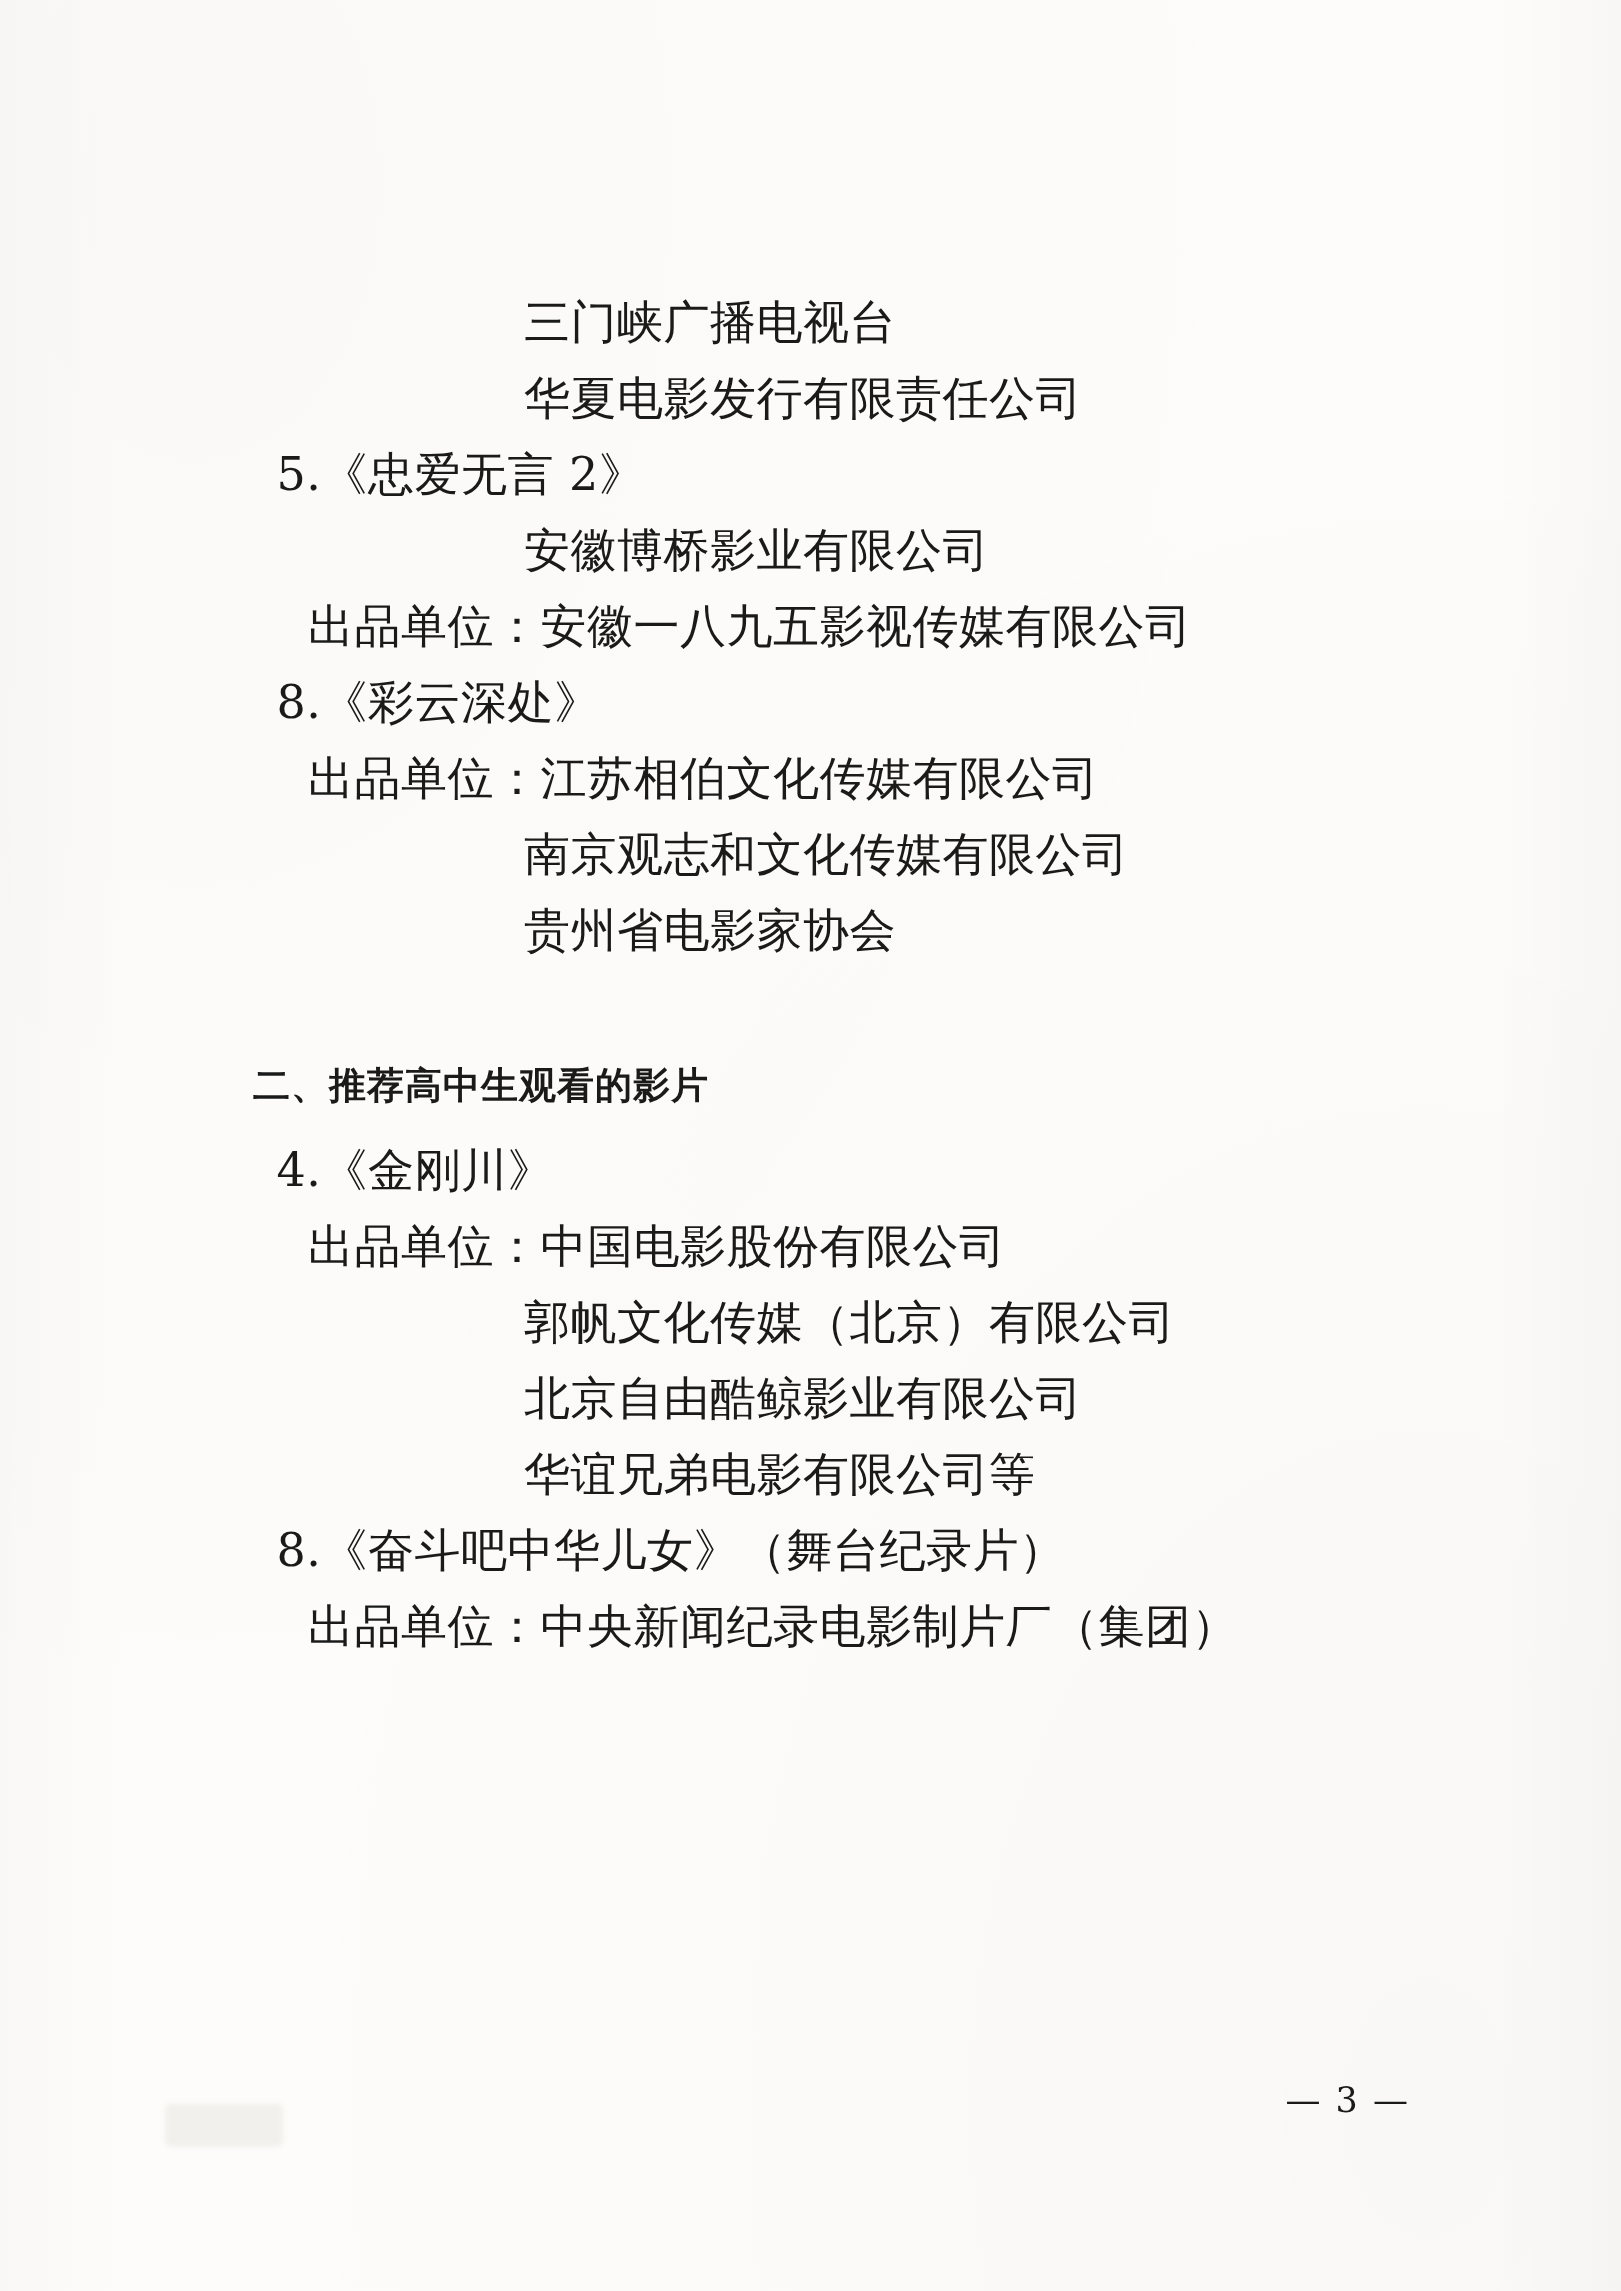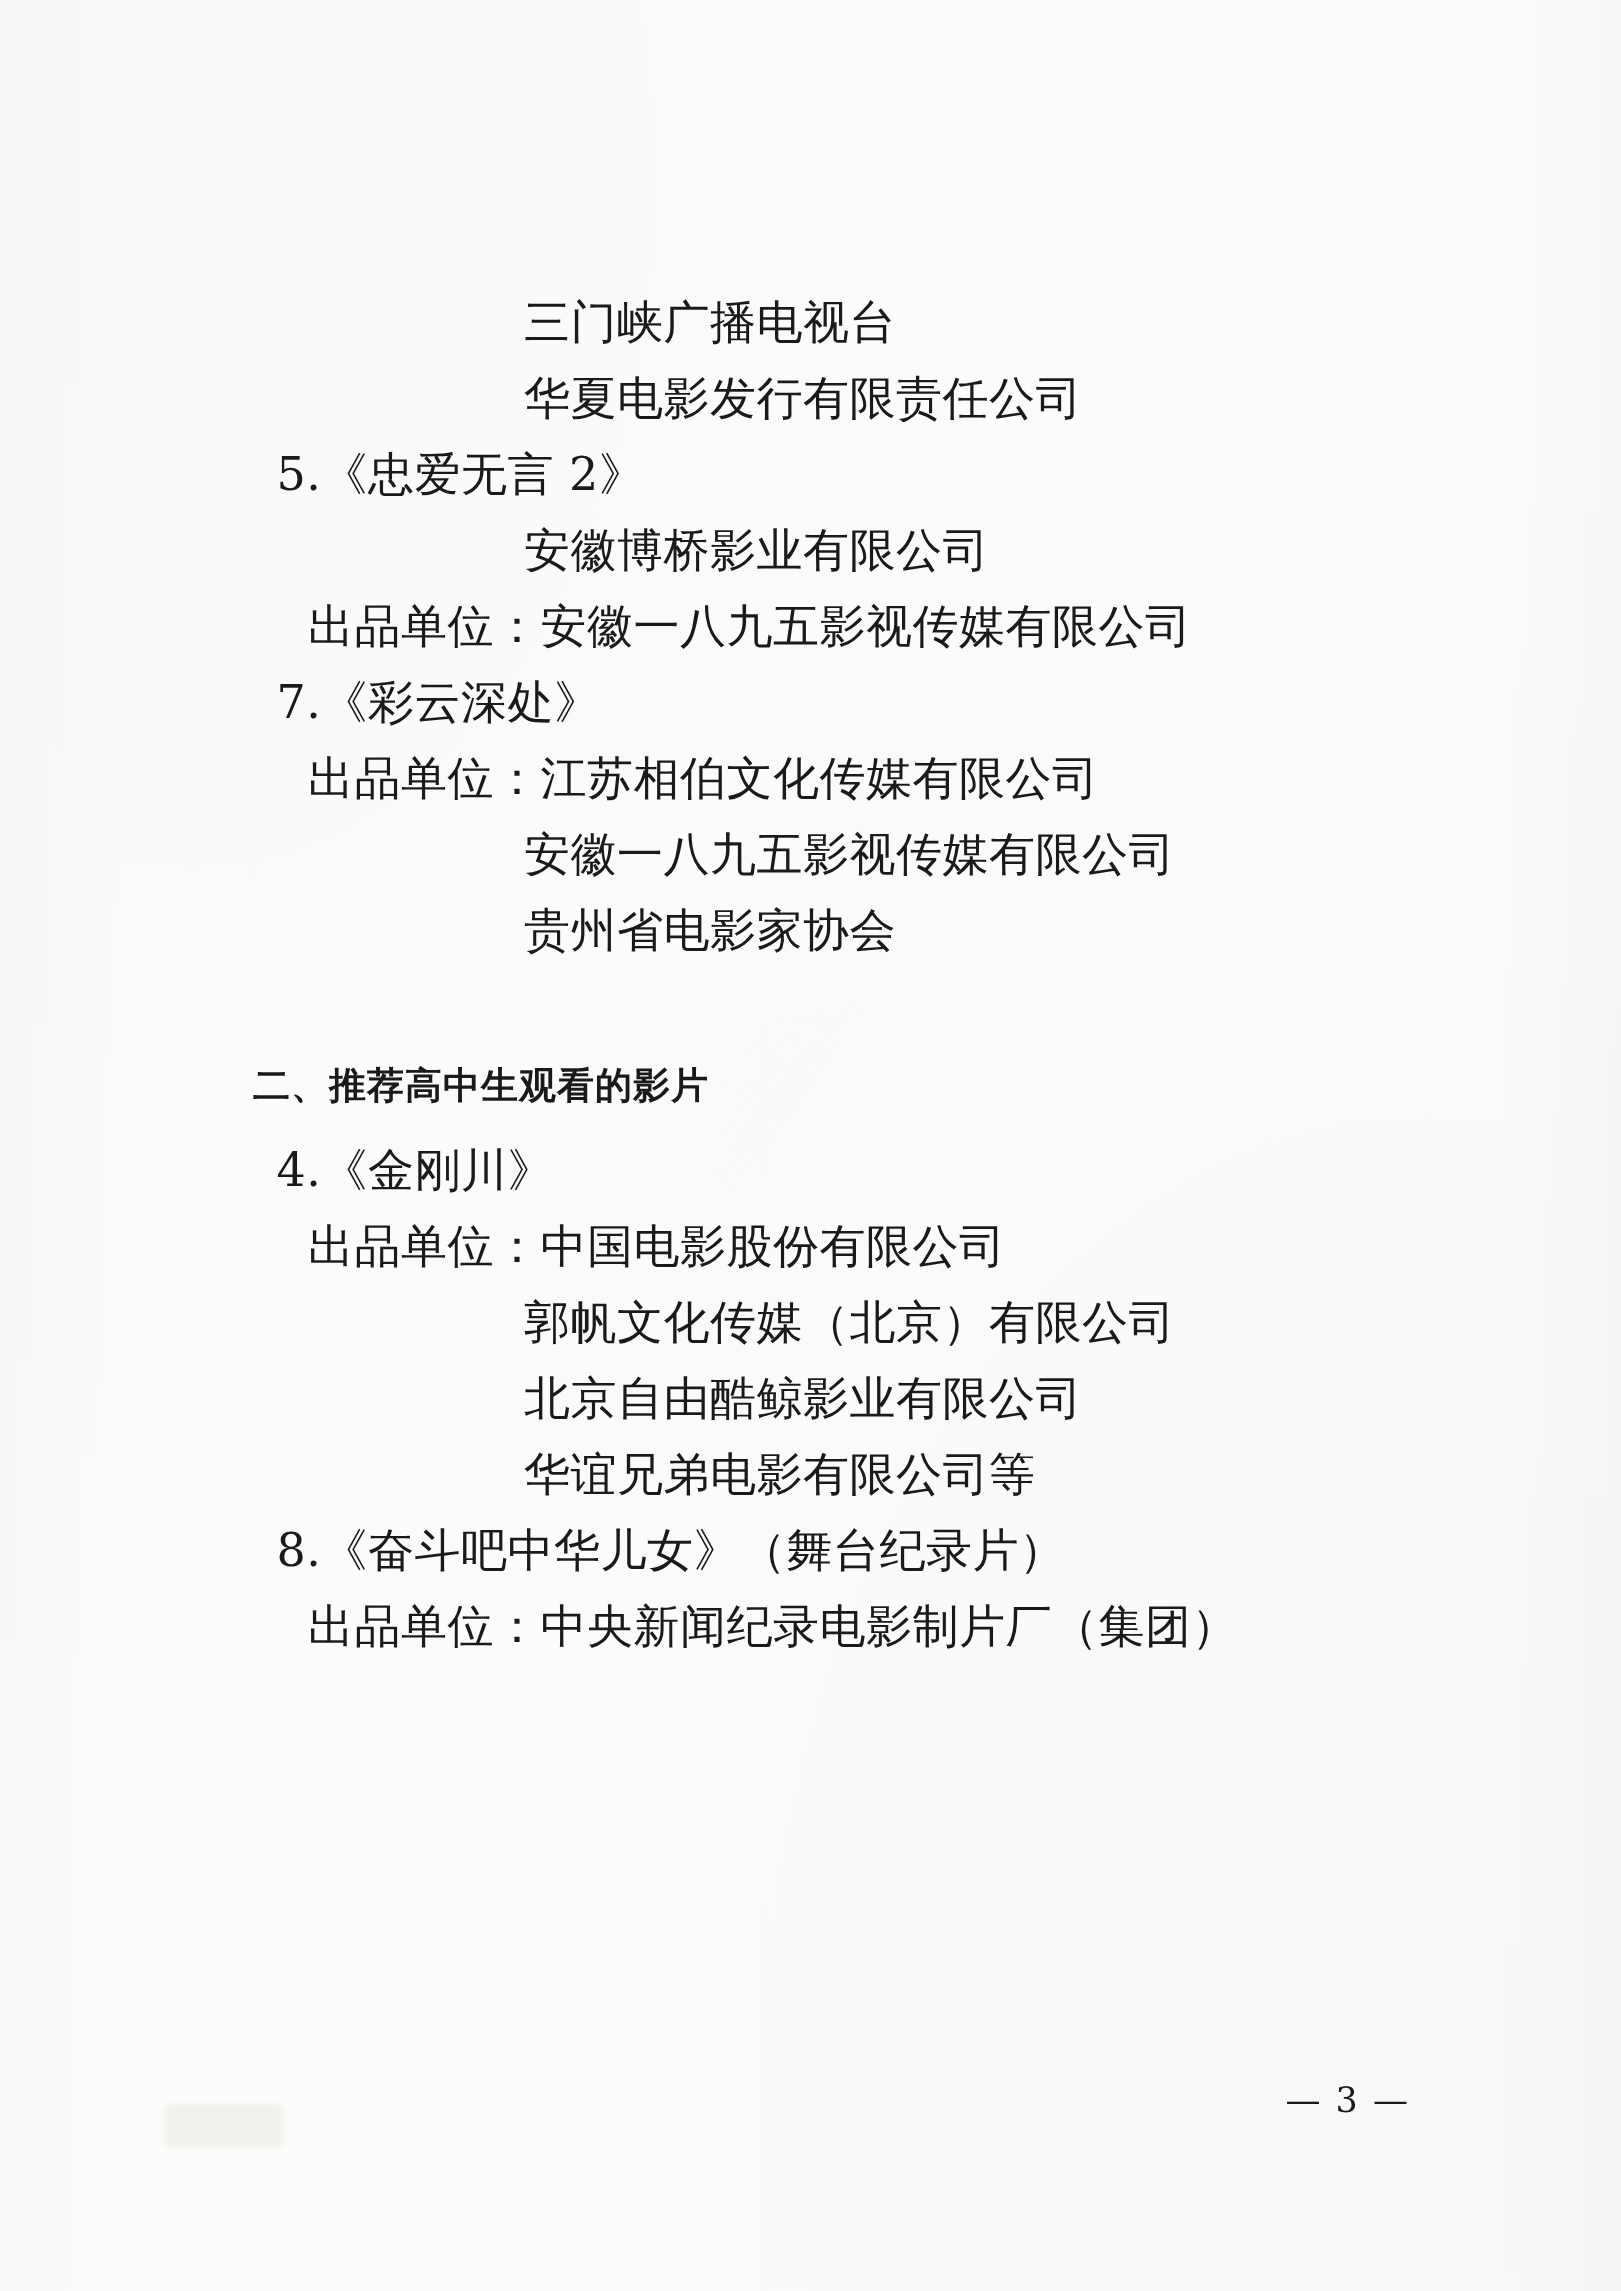--- a/index.html
+++ b/index.html
@@ -93,23 +93,23 @@
 
   <div class="content">
 
     <div class="line indent-cont">三门峡广播电视台</div>
     <div class="line indent-cont">华夏电影发行有限责任公司</div>
 
     <div class="line indent-title">5.《忠爱无言 2》</div>
     <div class="line indent-cont">安徽博桥影业有限公司</div>
     <div class="line indent-label">出品单位：安徽一八九五影视传媒有限公司</div>
 
-    <div class="line indent-title">7.《彩云深处》</div>
+    <div class="line indent-title">8.《彩云深处》</div>
     <div class="line indent-label">出品单位：江苏相伯文化传媒有限公司</div>
-    <div class="line indent-cont">安徽一八九五影视传媒有限公司</div>
+    <div class="line indent-cont">南京观志和文化传媒有限公司</div>
     <div class="line indent-cont">贵州省电影家协会</div>
 
     <div class="gap"></div>
 
     <div class="section-head">二、推荐高中生观看的影片</div>
 
     <div class="line indent-title">4.《金刚川》</div>
     <div class="line indent-label">出品单位：中国电影股份有限公司</div>
     <div class="line indent-cont">郭帆文化传媒（北京）有限公司</div>
     <div class="line indent-cont">北京自由酷鲸影业有限公司</div>

